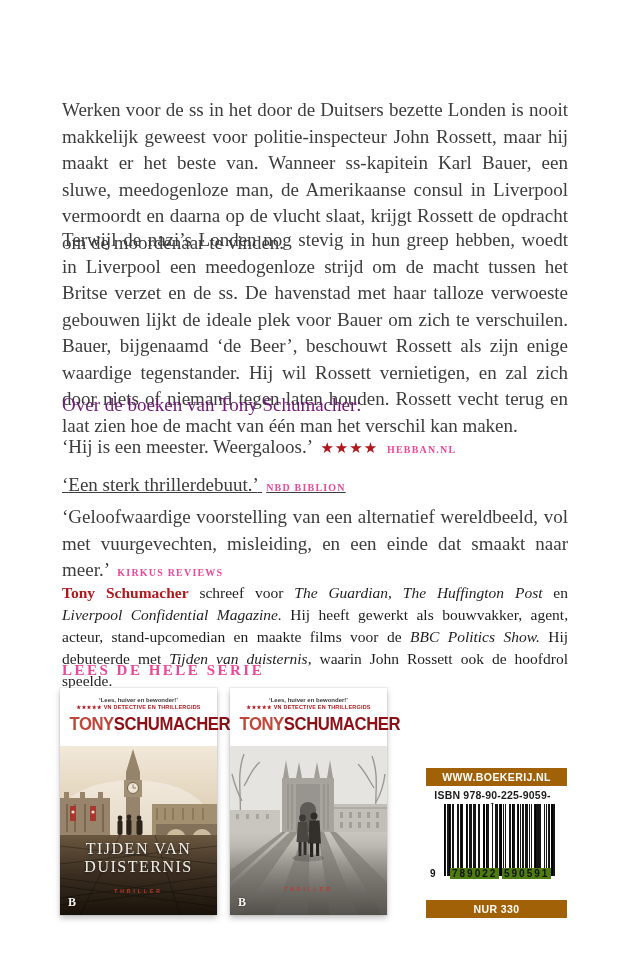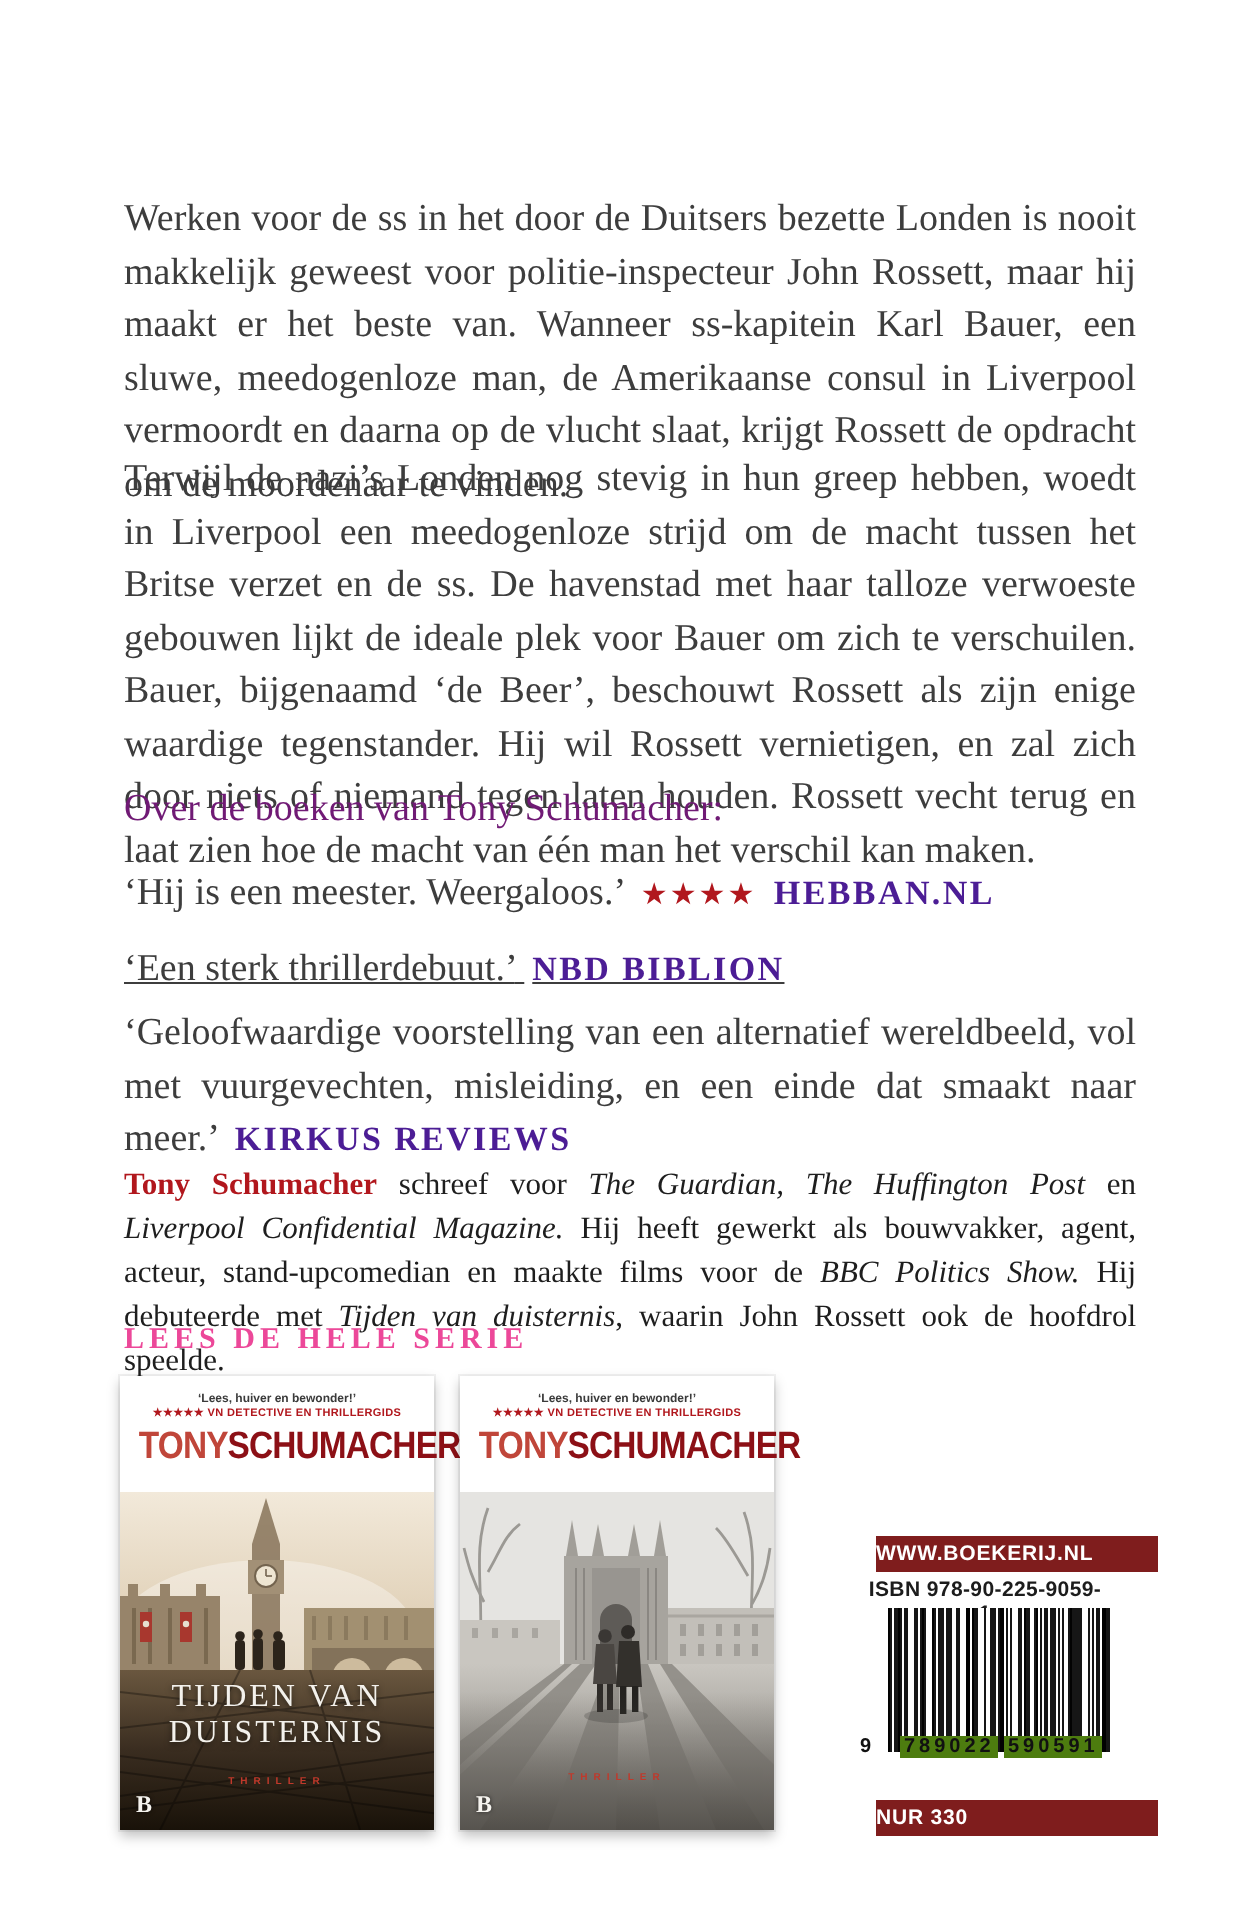--- a/index.html
+++ b/index.html
@@ -6,21 +6,21 @@
   #page{position:relative;width:626px;height:960px;background:#ffffff;overflow:hidden;
         font-family:"Liberation Serif",serif;color:#3a3a3a;}
 
   .col{position:absolute;left:62px;width:506px;}
 
   .para{font-size:19px;line-height:26.5px;text-align:justify;color:#3d3d3d;}
   .heading{font-size:19px;color:#701a75;}
 
   .review{font-size:19px;line-height:26.5px;color:#3d3d3d;text-align:justify;}
   .review .stars{color:#b1171d;font-size:15px;letter-spacing:1px;margin-left:4px;}
-  .review .src{color:#4c1d95;font-size:17px;letter-spacing:1.2px;margin-left:4px;font-weight:600;}
+  .review .src{color:#ec4899;font-size:10px;letter-spacing:1.2px;margin-left:4px;font-weight:600;}
 
   .bio{font-size:15.5px;line-height:22px;text-align:justify;color:#1e1e1e;}
   .bio .name{color:#b1171d;font-weight:bold;}
   .bio .it{font-style:italic;}
 
   .series-heading{color:#ec4899;font-weight:bold;font-size:15px;letter-spacing:2.5px;}
 
   
   .cover{position:absolute;top:688px;width:157px;height:227px;background:#ffffff;
          box-shadow:0 3px 6px rgba(0,0,0,0.25), 0 0 0 1px rgba(0,0,0,0.05);}
@@ -38,22 +38,22 @@
       font-family:"Liberation Serif",serif;font-size:16px;line-height:18px;letter-spacing:1.5px;
       text-shadow:0 1px 3px rgba(0,0,0,0.6);}
   .cgenre{position:absolute;left:0;right:0;text-align:center;color:#c0392b;
       font-family:"Liberation Sans",sans-serif;font-size:5px;letter-spacing:3px;font-weight:bold;}
   .clogo{position:absolute;left:8px;bottom:5px;color:#f5f3ee;font-family:"Liberation Serif",serif;
       font-weight:bold;font-size:12px;text-shadow:0 0 2px rgba(0,0,0,0.6);}
 
   
   .bc{position:absolute;left:422px;top:768px;width:141px;height:150px;
       font-family:"Liberation Sans",sans-serif;}
-  .bc .banner{position:absolute;left:16px;width:141px;height:18px;background:#7f1d1d;color:#ffffff;
-      font-weight:bold;font-size:10.5px;letter-spacing:0.4px;line-height:18px;}
+  .bc .banner{position:absolute;left:4px;width:141px;height:18px;background:#a16207;color:#ffffff;
+      font-weight:bold;font-size:10.5px;letter-spacing:0.4px;text-align:center;line-height:18px;}
   .bc .banner.site{top:0;}
   .bc .banner.nur{top:132px;}
   .bc .isbn{position:absolute;top:21px;left:10px;width:121px;text-align:center;color:#1c1c1c;
       font-weight:bold;font-size:10.5px;letter-spacing:0.2px;}
   .bc .bars{position:absolute;top:36px;left:22px;width:112px;height:72px;
       background:
         repeating-linear-gradient(90deg,#161616 0 2px,#ffffff 2px 3px,#161616 3px 6px,#ffffff 6px 9px,#161616 9px 10px,#ffffff 10px 13px),
         repeating-linear-gradient(90deg,#161616 0 1px,#ffffff 1px 5px,#161616 5px 7px,#ffffff 7px 8px,#161616 8px 9px,#ffffff 9px 17px);
       background-blend-mode:multiply;}
   .bc .digits{position:absolute;top:100px;left:0;width:141px;height:13px;color:#111;

